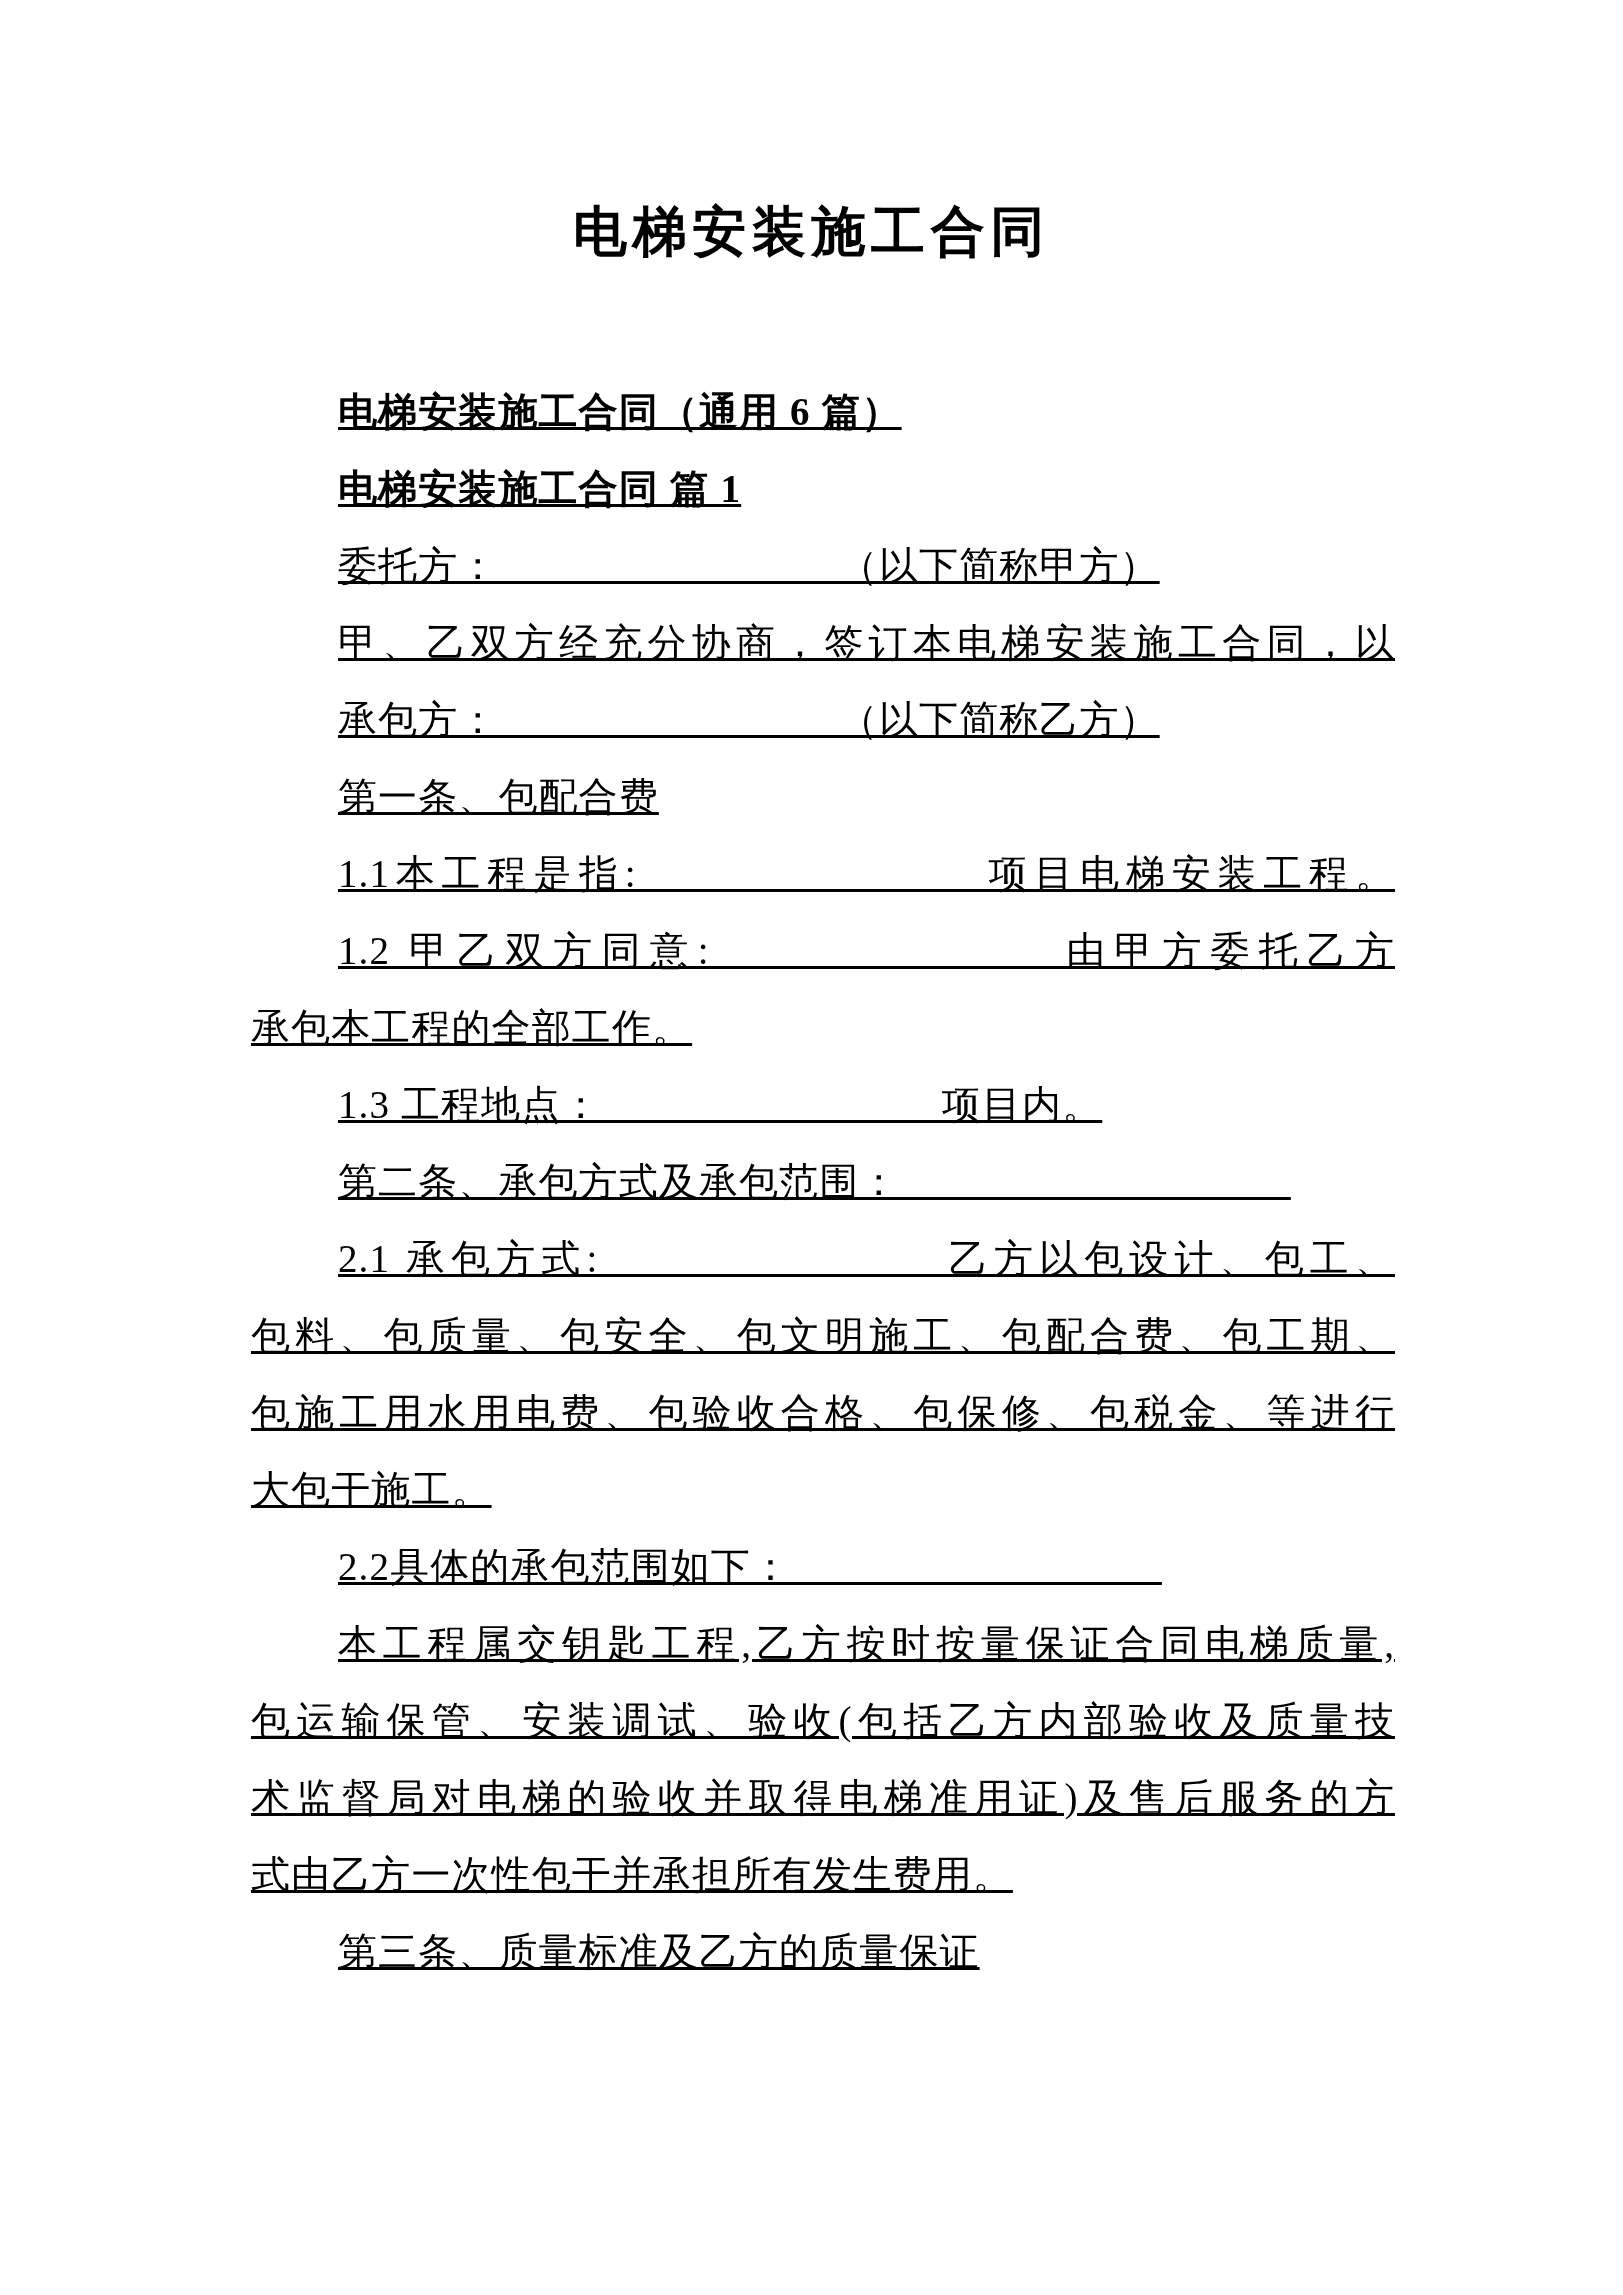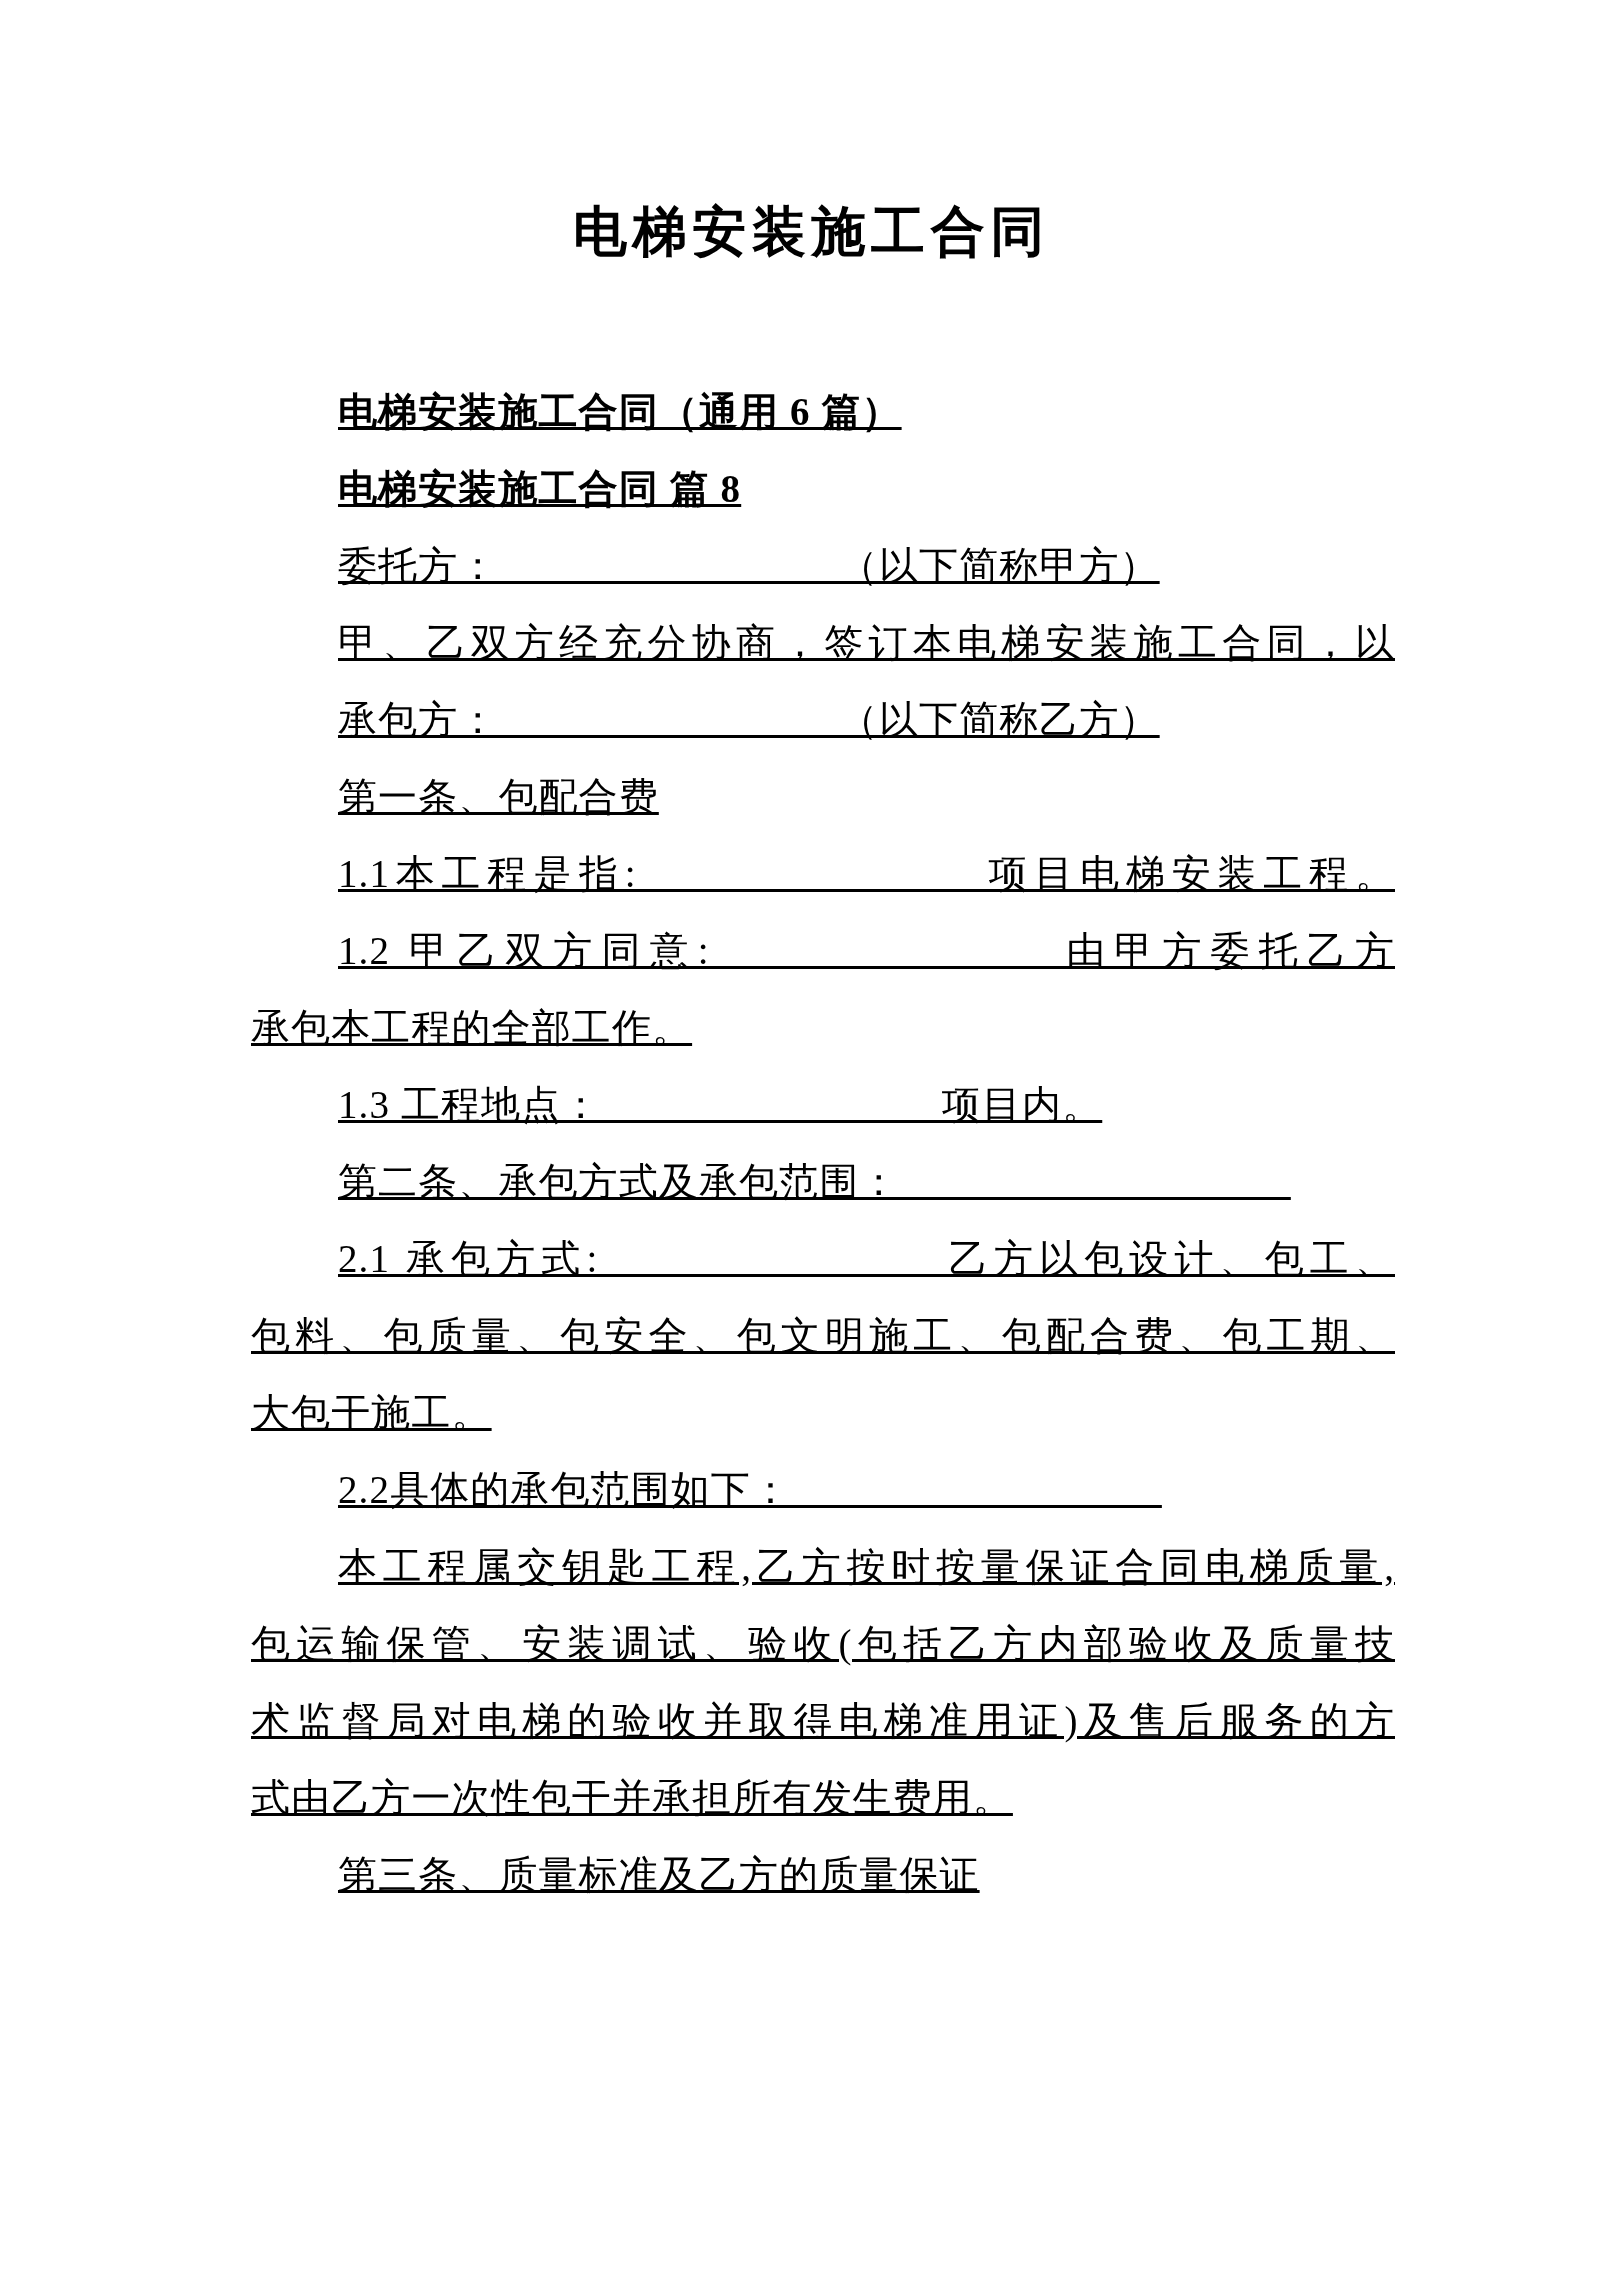--- a/index.html
+++ b/index.html
@@ -55,32 +55,33 @@
     text-align-last: justify;
   }
 </style>
 </head>
 <body>
 
 <div class="page">
   <h1 class="doc-title">电梯安装施工合同</h1>
   <div class="doc-body">
     <div class="line indent bold">电梯安装施工合同（通用 6 篇）</div>
-    <div class="line indent bold">电梯安装施工合同 篇 8</div>
+    <div class="line indent bold">电梯安装施工合同 篇 1</div>
     <div class="line indent">委托方： ________________（以下简称甲方）</div>
     <div class="line indent fill">甲、乙双方经充分协商，签订本电梯安装施工合同，以</div>
     <div class="line indent">承包方： ________________（以下简称乙方）</div>
     <div class="line indent">第一条、包配合费</div>
     <div class="line indent fill">1.1本工程是指: ________________项目电梯安装工程。</div>
     <div class="line indent fill">1.2 甲乙双方同意: ________________由甲方委托乙方</div>
     <div class="line">承包本工程的全部工作。</div>
     <div class="line indent">1.3 工程地点： ________________项目内。</div>
     <div class="line indent">第二条、承包方式及承包范围：___________________</div>
     <div class="line indent fill">2.1 承包方式: ________________乙方以包设计、包工、</div>
     <div class="line fill">包料、包质量、包安全、包文明施工、包配合费、包工期、</div>
+    <div class="line fill">包施工用水用电费、包验收合格、包保修、包税金、等进行</div>
     <div class="line">大包干施工。</div>
     <div class="line indent">2.2具体的承包范围如下：__________________</div>
     <div class="line indent fill">本工程属交钥匙工程,乙方按时按量保证合同电梯质量,</div>
     <div class="line fill">包运输保管、安装调试、验收(包括乙方内部验收及质量技</div>
     <div class="line fill">术监督局对电梯的验收并取得电梯准用证)及售后服务的方</div>
     <div class="line">式由乙方一次性包干并承担所有发生费用。</div>
     <div class="line indent">第三条、质量标准及乙方的质量保证</div>
   </div>
 </div>
 

